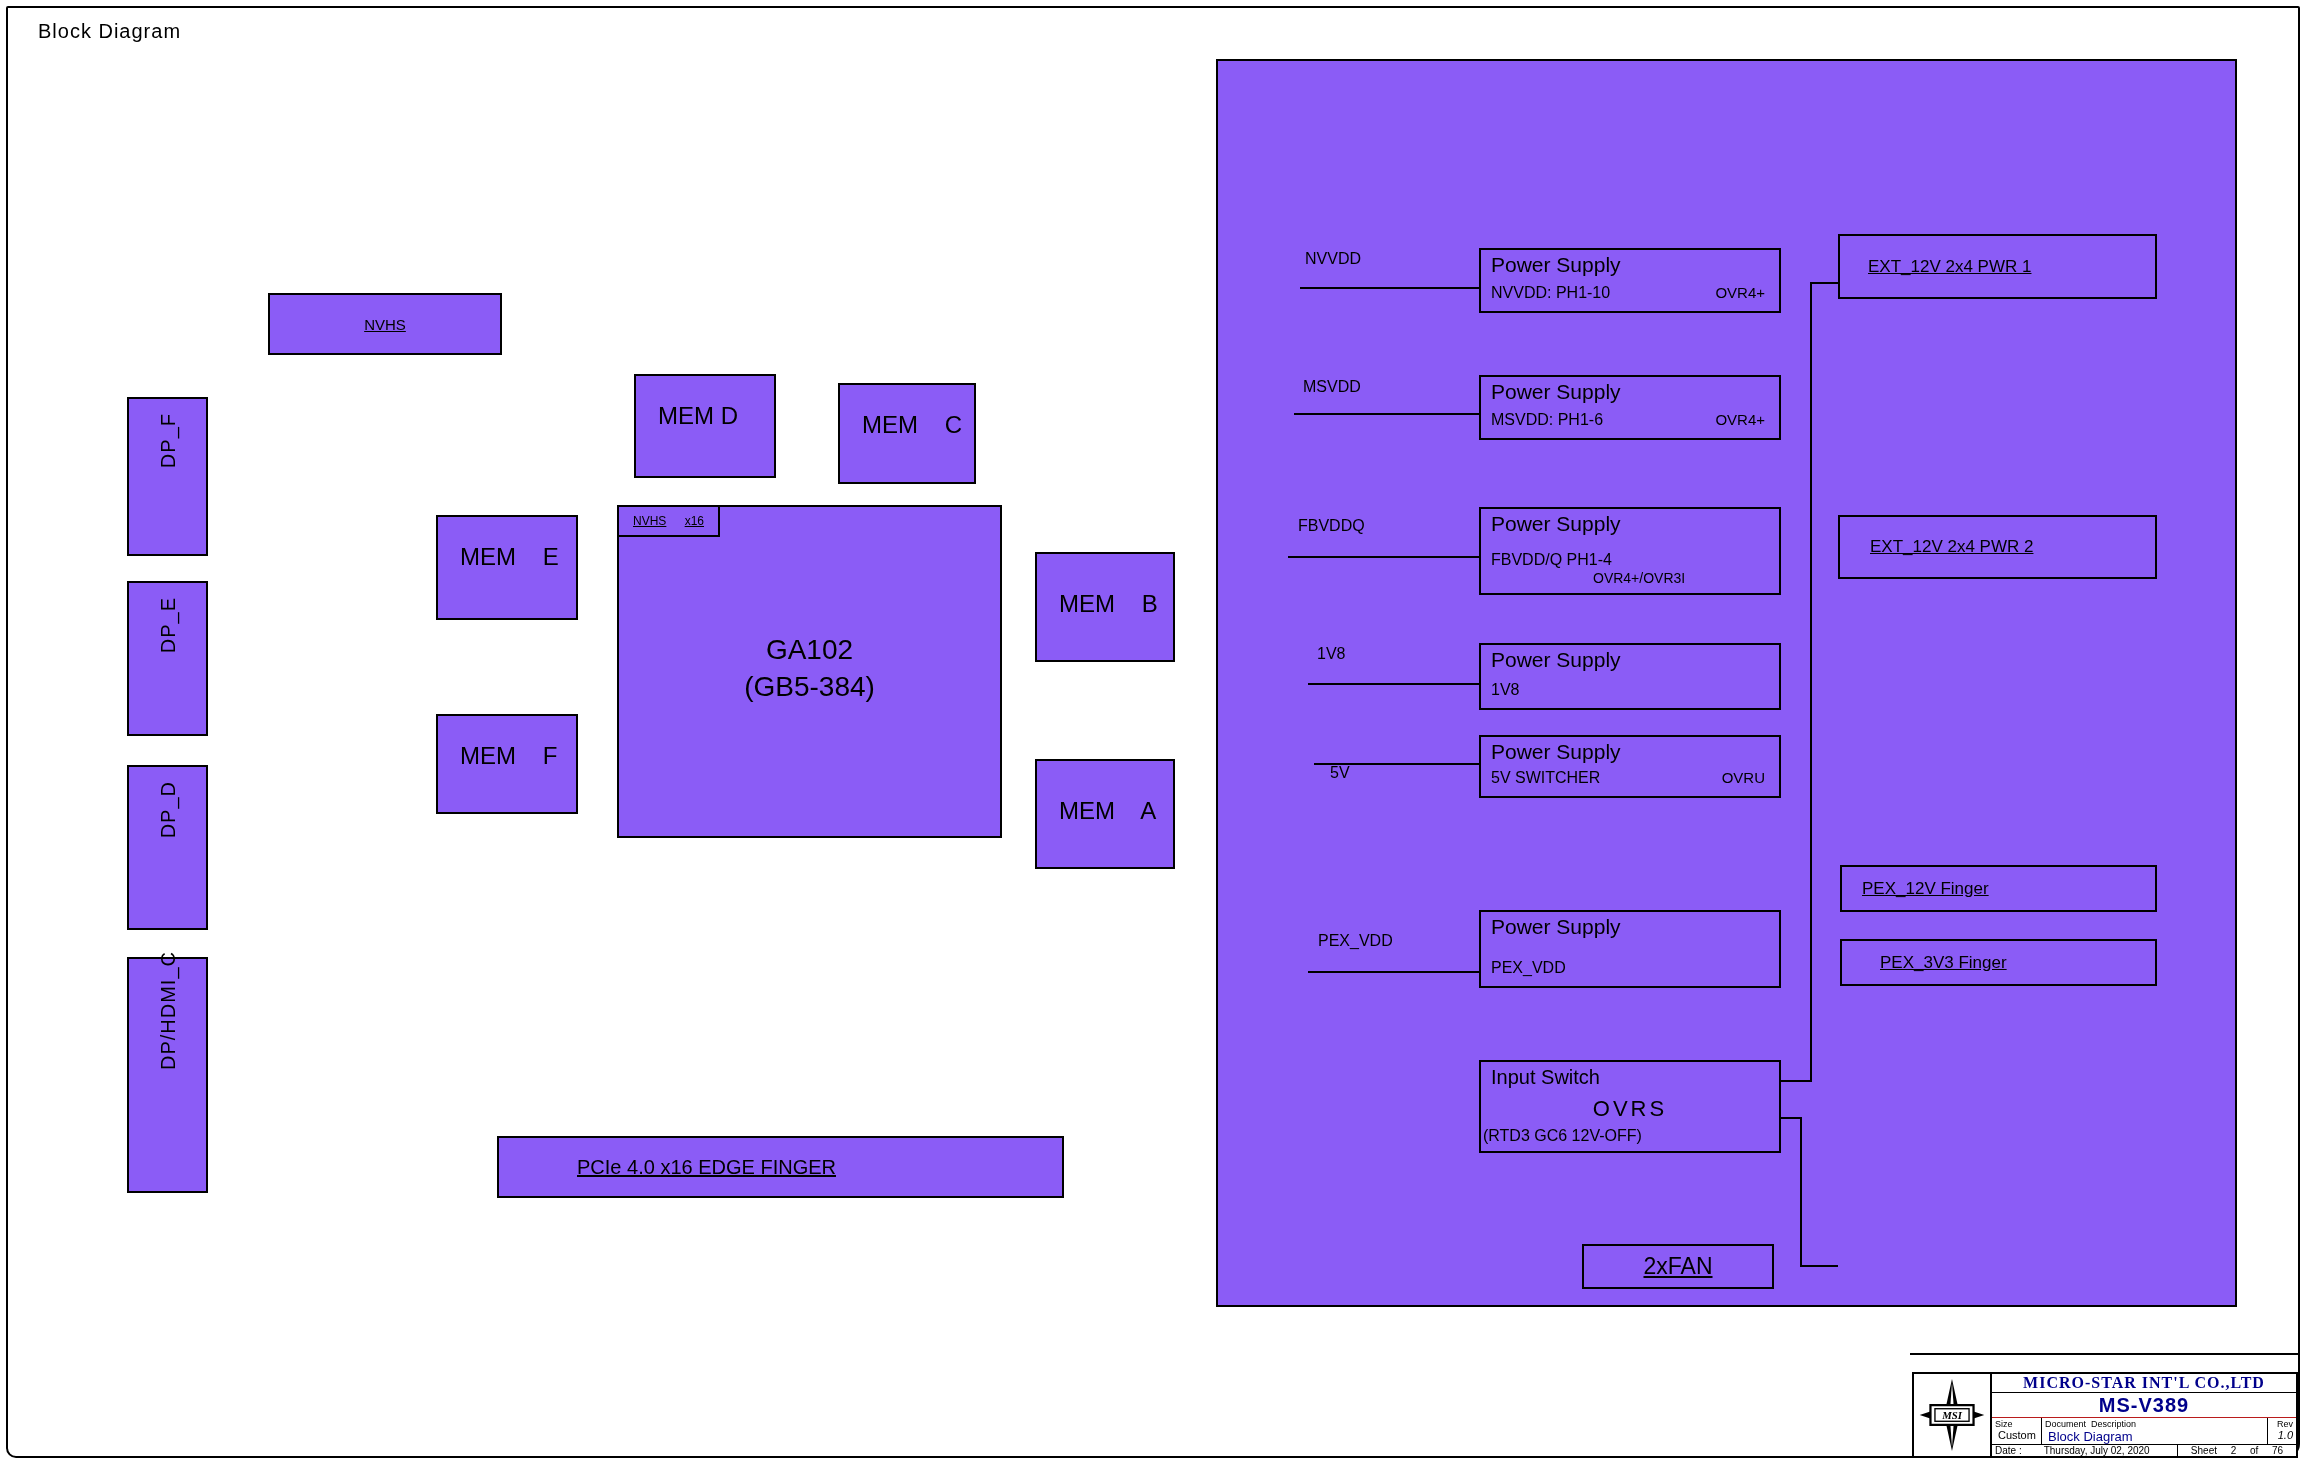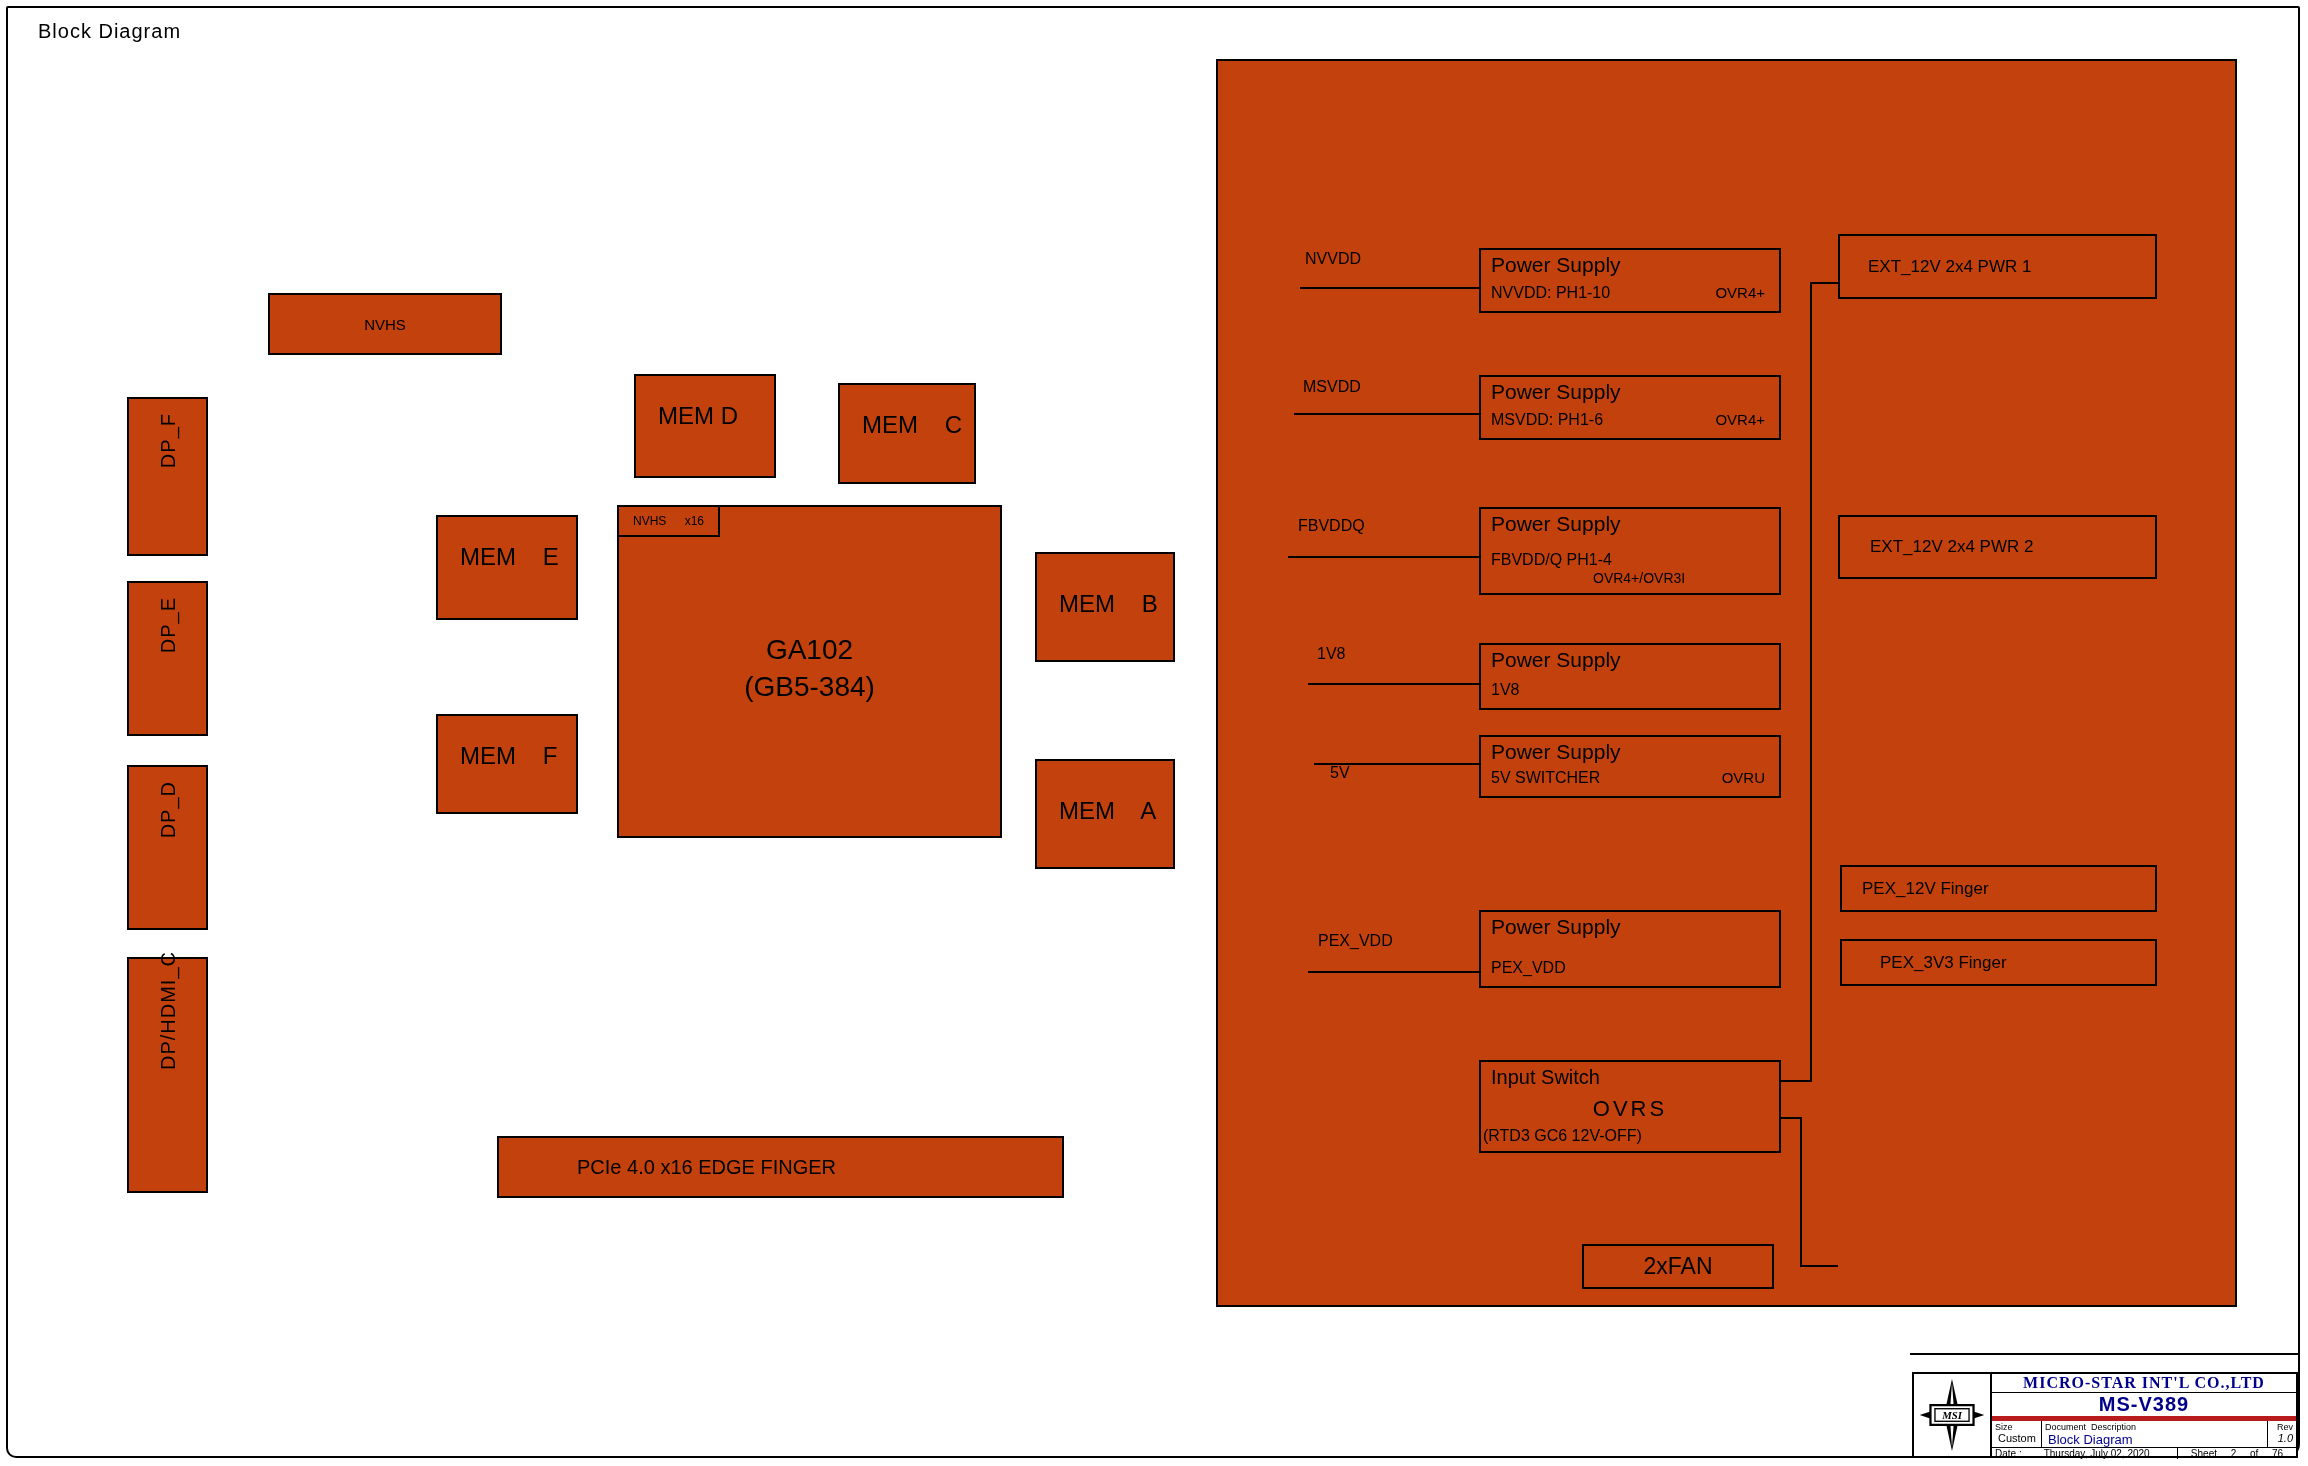--- a/index.html
+++ b/index.html
@@ -1,21 +1,21 @@
 <!DOCTYPE html>
 <html><head>
 <meta charset="utf-8">
 <style>
   html,body{margin:0;padding:0;background:#e8e8e8;}
   #canvas{
     position:relative;width:2308px;height:1466px;background:#ffffff;
     font-family:"Liberation Sans",sans-serif;color:#000;overflow:hidden;
   }
   .abs{position:absolute;}
-  .box{position:absolute;border:2px solid #000;background:#c2410c;box-sizing:border-box;}
+  .box{position:absolute;border:2px solid #000;background:#8b5cf6;box-sizing:border-box;text-decoration:underline;}
   .wire{position:absolute;background:#000;}
   .pre{white-space:pre;}
   
   #page-frame{left:6px;top:6px;width:2294px;height:1452px;border:2px solid #000;
     border-radius:2px 2px 14px 10px;box-sizing:border-box;}
   #sheet-title{left:38px;top:20px;font-size:20px;letter-spacing:1px;}
   
   .port-box{width:81px;}
   .vlabel{position:absolute;left:50%;writing-mode:vertical-rl;
     transform:translateX(-50%) rotate(180deg);font-size:20px;letter-spacing:1px;}
@@ -54,21 +54,21 @@
   #tblock{left:1912px;top:1372px;width:386px;height:86px;border:2px solid #000;
     box-sizing:border-box;display:flex;background:#fff;}
   #tblock-topline{left:1910px;top:1353px;width:390px;height:2px;}
   #tb-logo-cell{width:78px;border-right:2px solid #000;box-sizing:border-box;
     display:flex;align-items:center;justify-content:center;}
   #tb-right{flex:1;display:flex;flex-direction:column;}
   .navy{color:#00008B;}
   #tb-company{height:20px;border-bottom:1px solid #000;display:flex;align-items:center;
     justify-content:center;font-family:"Liberation Serif",serif;font-weight:bold;
     font-size:16px;letter-spacing:1px;}
-  #tb-model{height:26px;border-bottom:5px solid #b91c1c;display:flex;align-items:center;
+  #tb-model{height:26px;border-bottom:1px solid #b91c1c;display:flex;align-items:center;
     justify-content:center;font-weight:bold;font-size:20px;letter-spacing:1px;}
   #tb-info{height:28px;border-bottom:1px solid #000;display:flex;}
   .tb-lbl{font-size:9px;line-height:10px;padding:1px 2px 0 3px;}
   .tb-val{font-size:11px;padding:0 2px 0 6px;}
   #tb-size{width:50px;border-right:1px solid #000;box-sizing:border-box;}
   #tb-doc{flex:1;border-right:1px solid #000;box-sizing:border-box;}
   #tb-doc .tb-val{font-size:13px;}
   #tb-rev{width:28px;text-align:right;}
   #tb-rev .tb-lbl{padding-right:3px;}
   #tb-rev .tb-val{padding-right:3px;font-style:italic;}

